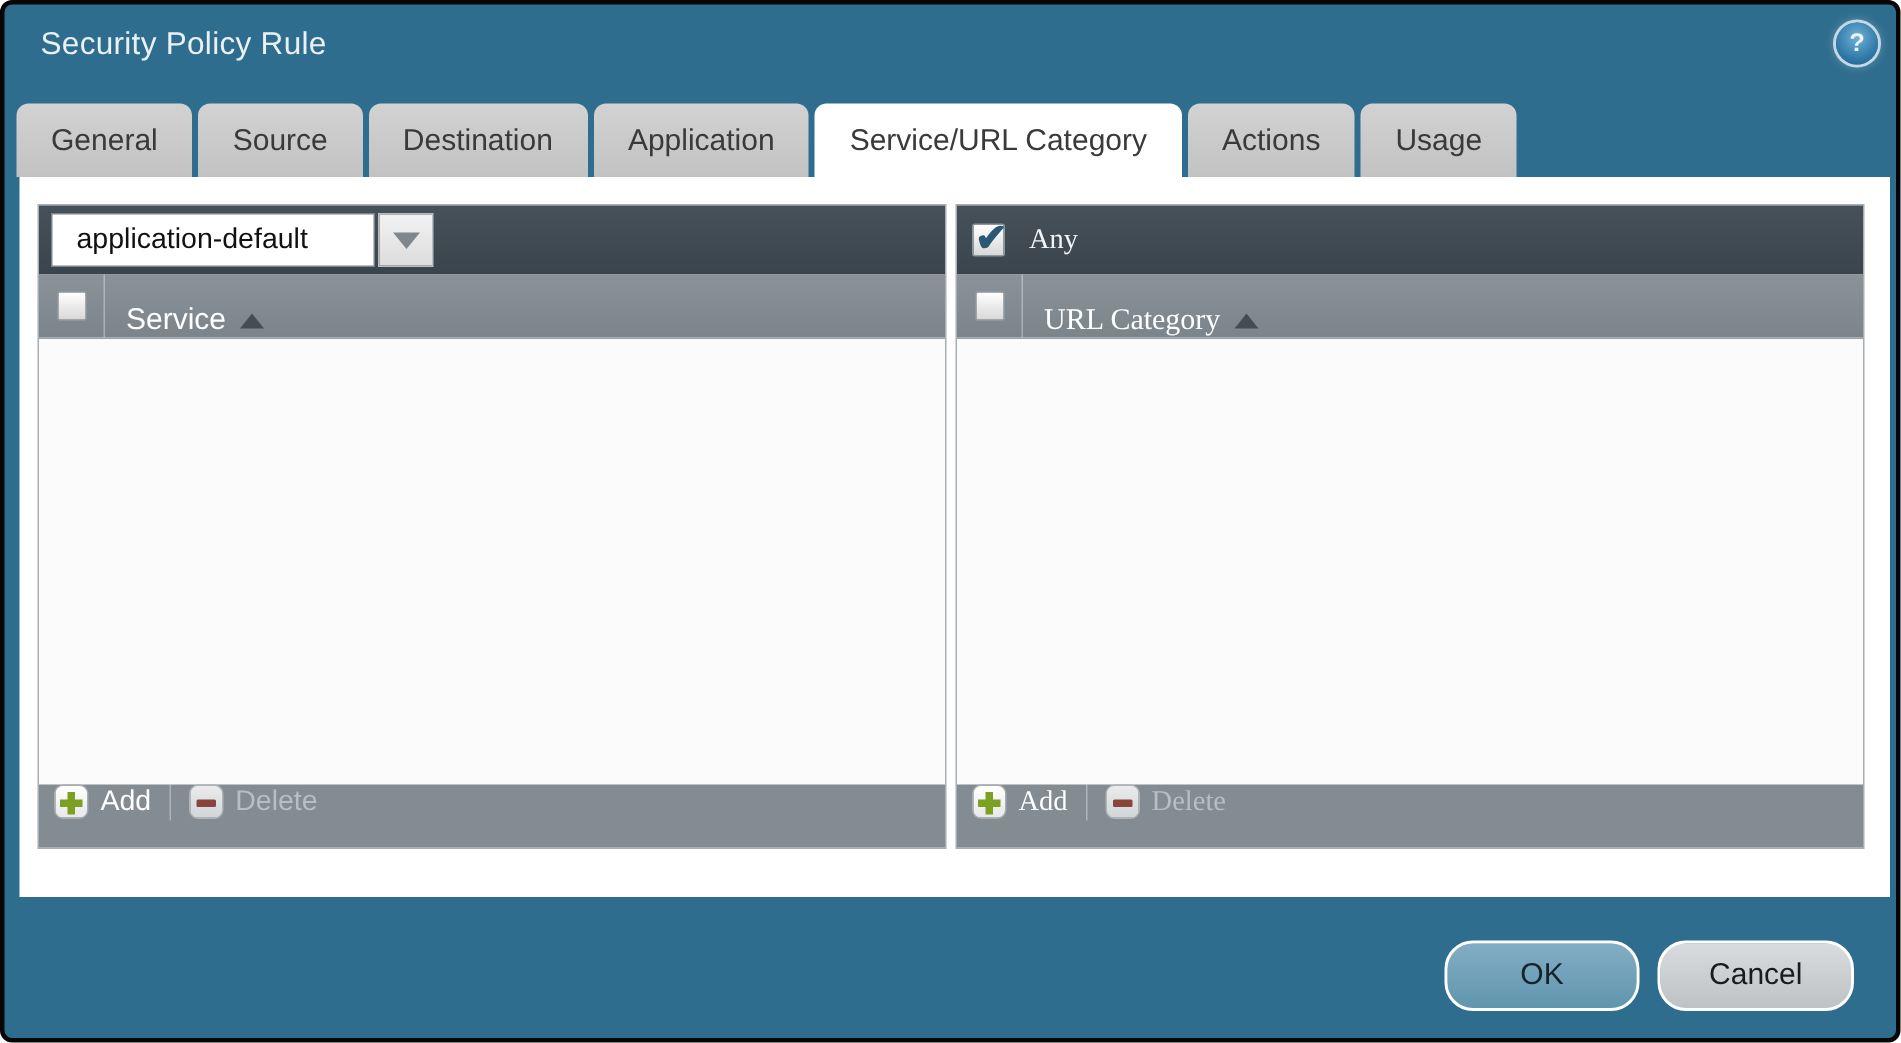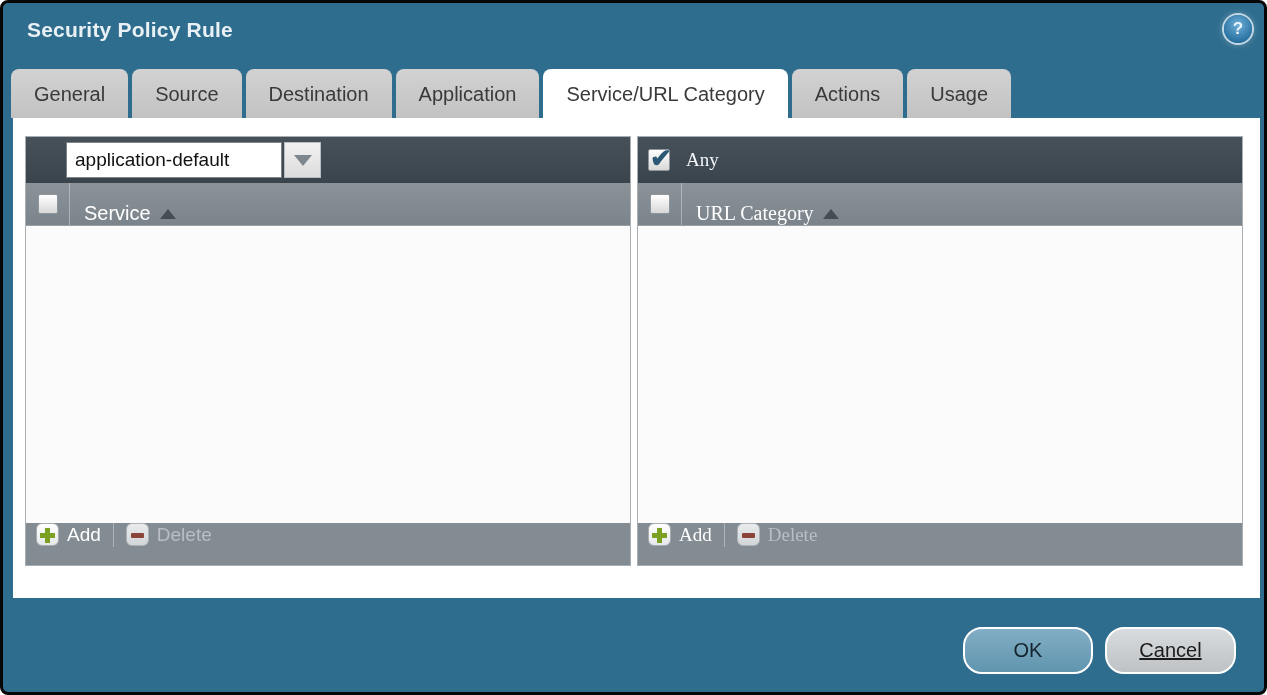--- a/index.html
+++ b/index.html
@@ -4,21 +4,21 @@
 <style>
   * { margin:0; padding:0; box-sizing:border-box; }
   html,body { width:1267px; height:695px; overflow:hidden;
     font-family:"Liberation Sans","DejaVu Sans",sans-serif; }
 
   .dialog { position:absolute; left:0; top:0; width:1267px; height:695px;
     background:#2F6D8E; border:3px solid #060606; border-radius:8px; }
 
   
   .title { position:absolute; left:24px; top:15px; font-size:21px;
-    color:#E9F1F5; font-weight:700; letter-spacing:0.2px; }
+    color:#E9F1F5; font-weight:400; letter-spacing:0.2px; }
   .help { position:absolute; left:1221px; top:12px; width:28px; height:28px;
     border-radius:50%; background:radial-gradient(circle at 50% 35%, #6FB0D8 0%, #2F77A6 65%, #1F5E88 100%);
     box-shadow:0 0 0 2px rgba(215,232,242,0.85), 0 0 6px 2px rgba(255,255,255,0.25);
     color:#EAF4FA; font-size:17px; font-weight:bold; text-align:center; line-height:28px; cursor:pointer; }
 
   
   .tabbar { position:absolute; left:8px; top:66px; height:49px; display:flex; }
   .tab { height:49px; line-height:51px; padding:0 23px; margin-right:4px;
     font-size:20px; color:#3A3A3A; background:linear-gradient(#D2D2D2,#C2C2C2);
     border-radius:8px 8px 0 0; cursor:pointer; white-space:nowrap; }
@@ -32,21 +32,21 @@
   .panel { position:absolute; top:18px; width:606px; height:430px;
     border:1px solid #A9AEB2; display:flex; flex-direction:column; background:#FBFBFB; }
   .panel-left { left:12px; }
   .panel-right { left:624px;font-family:Liberation Serif, serif; }
 
   .ptoolbar { height:46px; flex:0 0 46px; background:linear-gradient(#46515A,#3A444C);
     display:flex; align-items:center; padding-left:8px; }
 
   .combo { display:flex; align-items:center; height:36px; }
   .combo-input { width:216px; height:36px; background:#FFFFFF; border:1px solid #7C848A;
-    font-size:19px; color:#111; padding-left:8px; display:flex; align-items:center;margin-left:32px; }
+    font-size:19px; color:#111; padding-left:16px; display:flex; align-items:center; }
   .combo-btn { width:37px; height:36px; margin-left:2px; background:linear-gradient(#F2F2F2,#DCDCDC);
     border:1px solid #B9BEC2; display:flex; align-items:center; justify-content:center; cursor:pointer; }
   .tri-down { width:0; height:0; border-left:9px solid transparent;
     border-right:9px solid transparent; border-top:11px solid #7E878D; }
 
   .cb { width:22px; height:22px; border:1px solid #8F979C; border-radius:2px;
     background:linear-gradient(#FFFFFF,#D8D8D8); position:relative; flex:0 0 22px; cursor:pointer; }
   .cb.checked::after { content:"\2714"; position:absolute; left:1px; top:-7px;
     font-size:26px; font-weight:bold; color:#2B5874; }
 
@@ -77,21 +77,21 @@
   .iconbox.plus::before { content:""; position:absolute; left:3px; top:9px; width:15px; height:5px; background:#7CA022; }
   .iconbox.plus::after  { content:""; position:absolute; left:8px; top:4px; width:5px; height:15px; background:#7CA022; }
   .iconbox.minus { background:linear-gradient(#E9EBEC,#D2D6D8); border-color:#AEB4B8; }
   .iconbox.minus::before { content:""; position:absolute; left:4px; top:9px; width:13px; height:5px; background:#8A4438; border-radius:1px; }
 
   
   .btn { position:absolute; top:624px; height:47px; border:2px solid #FFFFFF;
     border-radius:19px; font-size:20px; color:#15242C; text-align:center;
     line-height:43px; cursor:pointer; }
   .btn-ok { left:960px; width:130px; background:linear-gradient(#82AEC5,#6095AE); }
-  .btn-cancel { left:1102px; width:131px; background:linear-gradient(#D9DCDE,#BEC2C5); color:#1B1B1B;text-decoration:underline; }
+  .btn-cancel { left:1102px; width:131px; background:linear-gradient(#D9DCDE,#BEC2C5); color:#1B1B1B; }
 </style>
 </head>
 <body>
 
 <div class="dialog">
 
   <div class="title">Security Policy Rule</div>
   <div class="help">?</div>
 
   <div class="tabbar">

